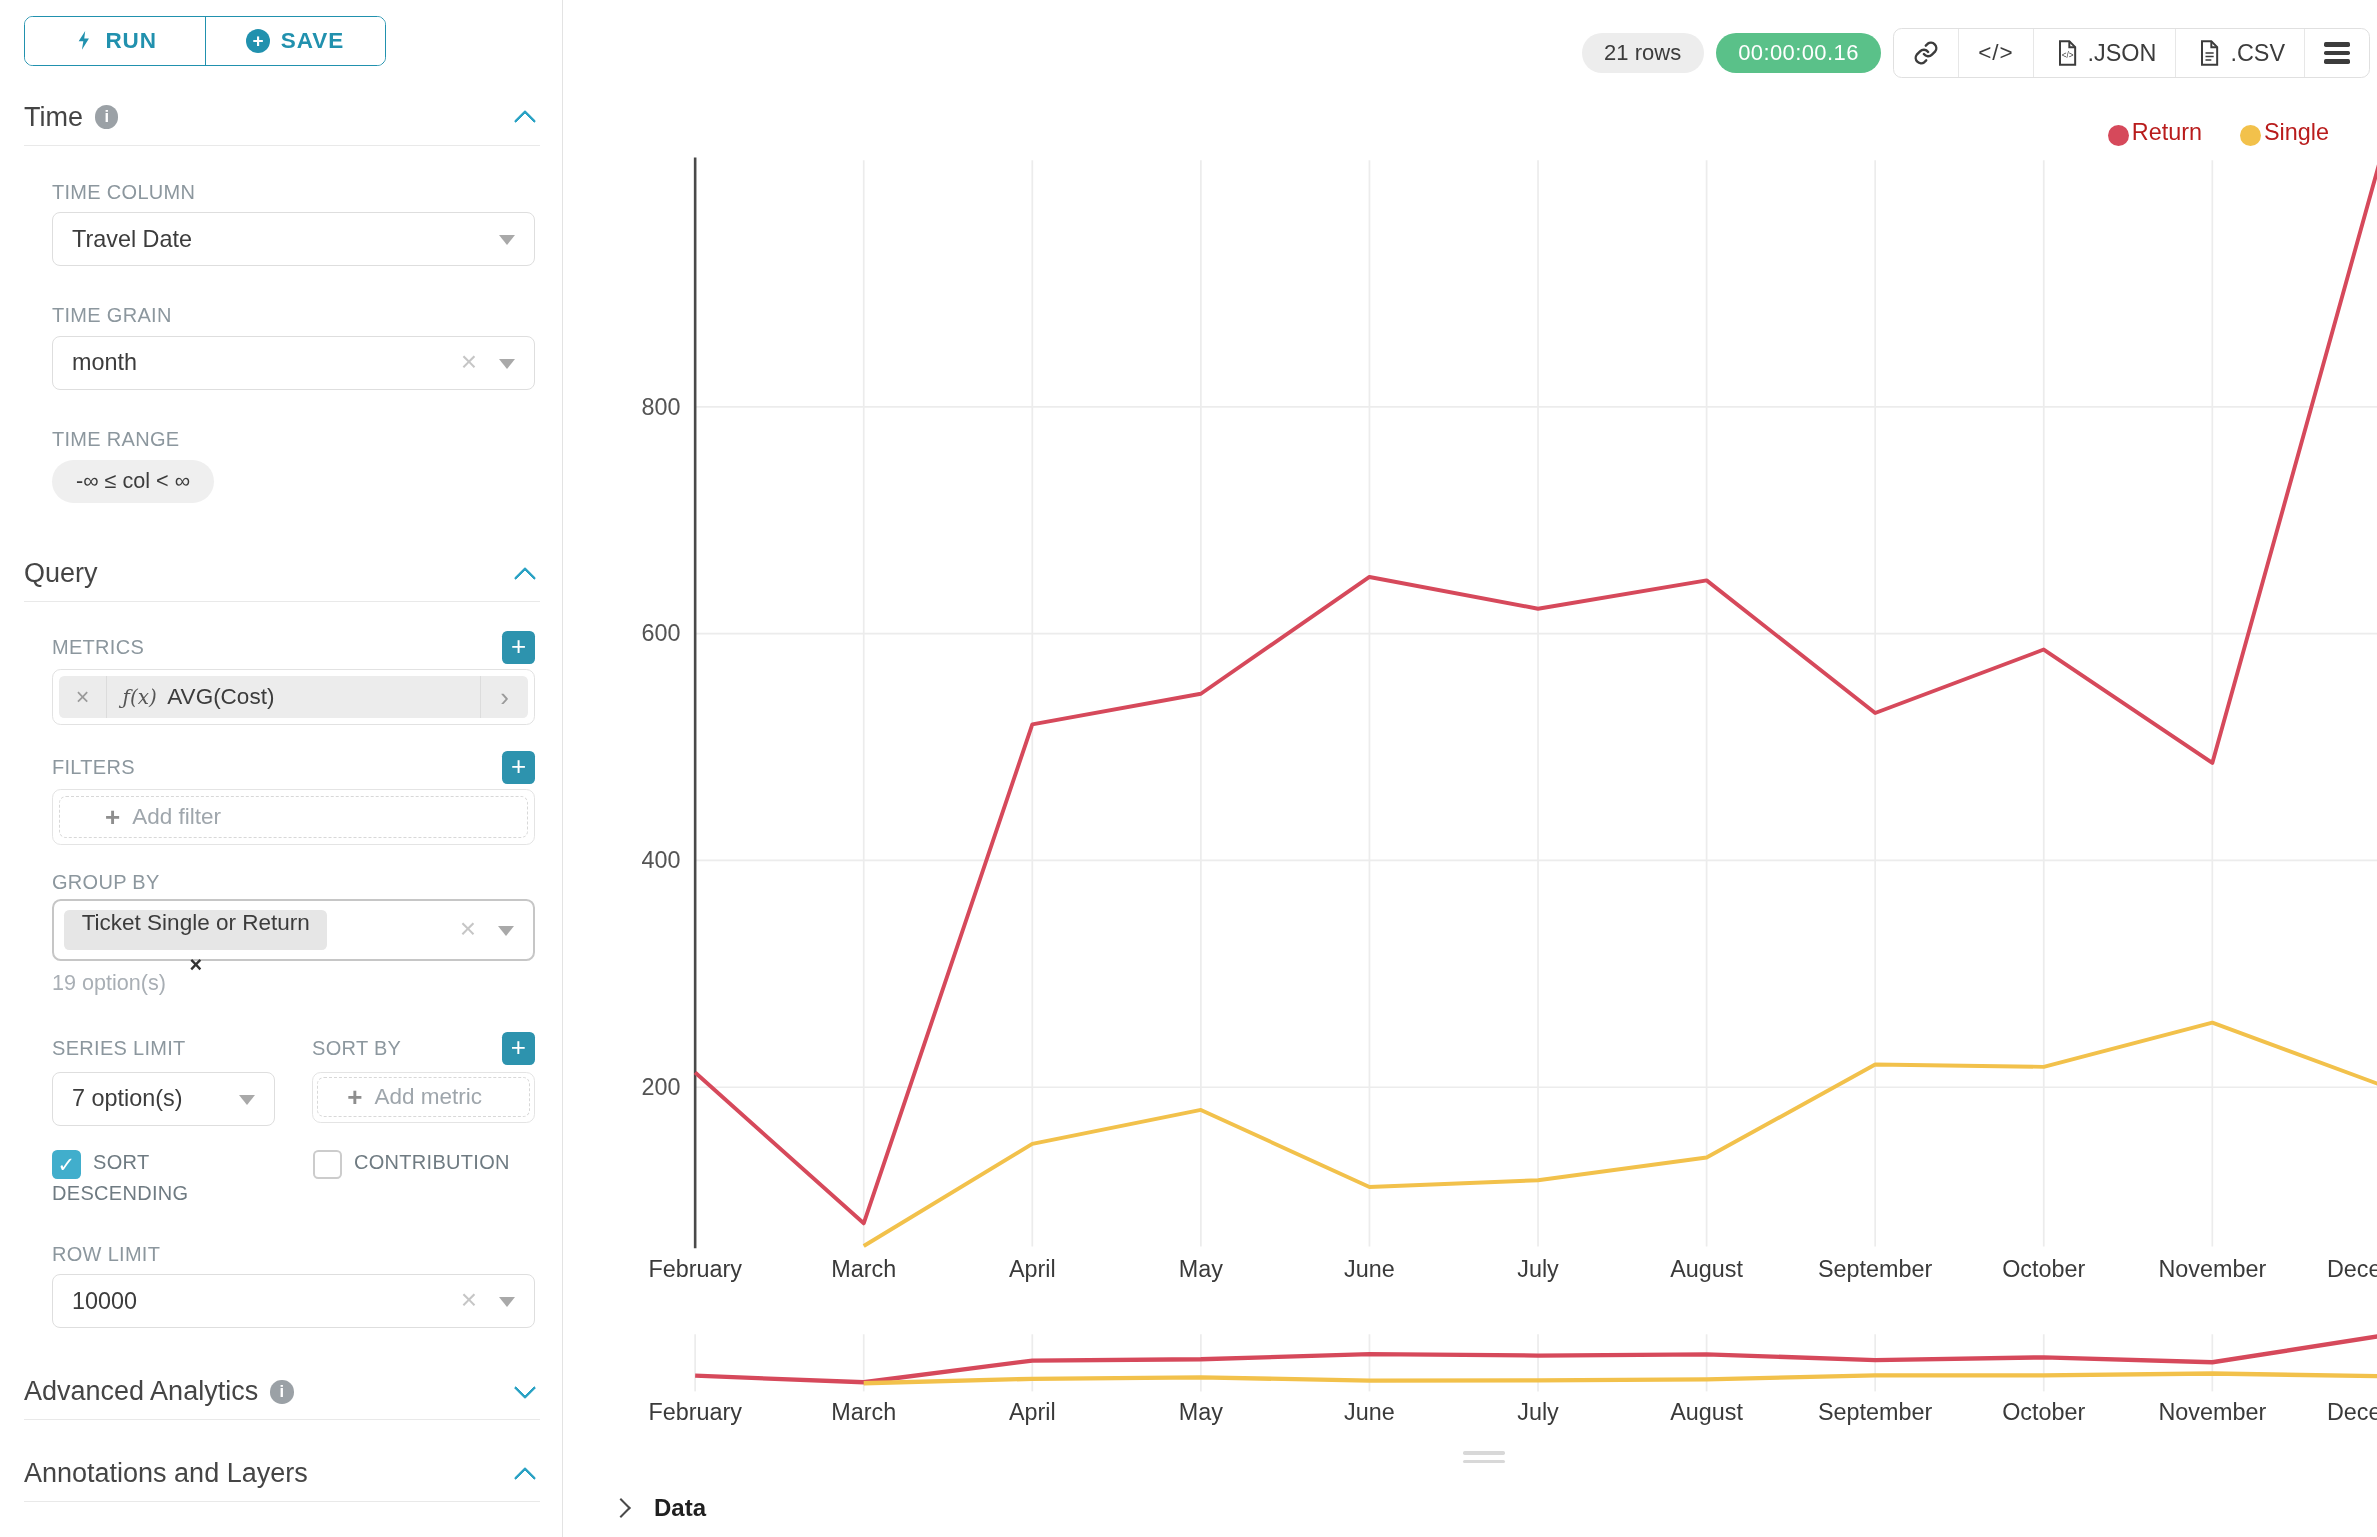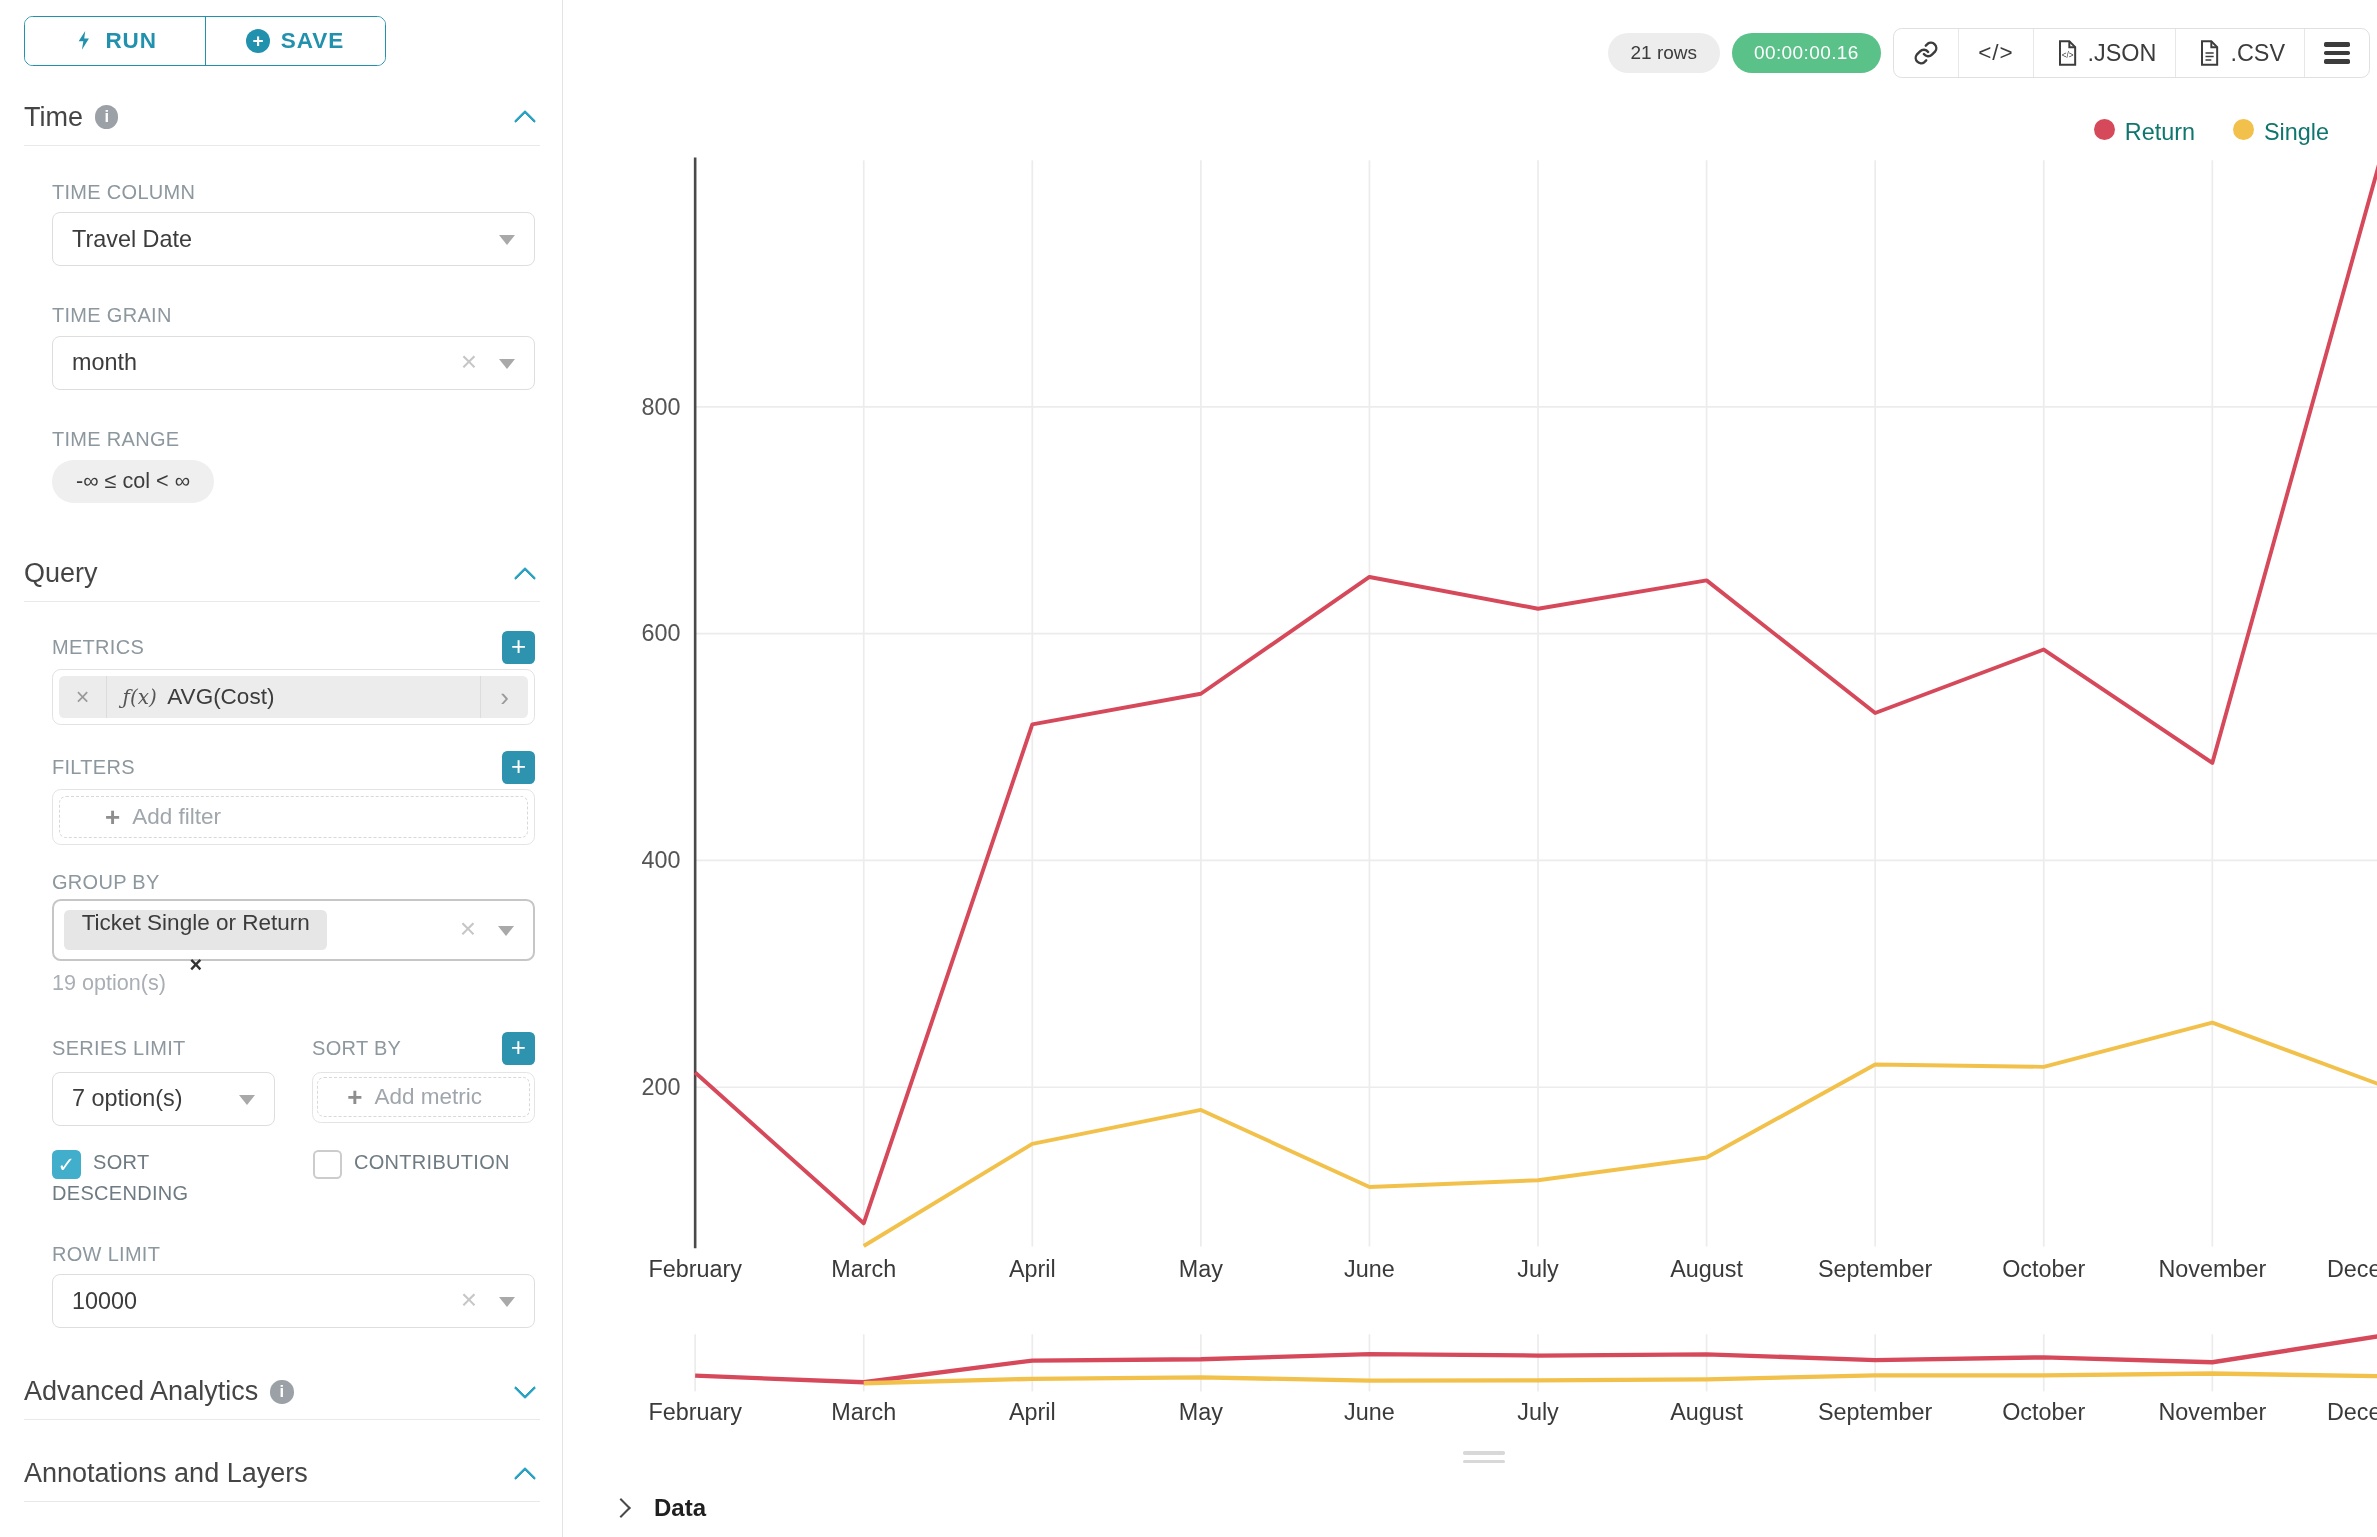--- a/index.html
+++ b/index.html
@@ -65,33 +65,33 @@
   .checkbox.on{background:#41aecc;color:#fff;text-align:center;font-size:21px;line-height:29px;}
   .checkbox.off{border:2.6px solid #cccccc;background:#fff;}
   
   .main{position:absolute;left:564px;top:0;right:0;bottom:0;background:#fff;}
   .hdr{position:absolute;left:35px;top:21px;display:flex;align-items:center;gap:19px;}
   .title{font-size:41px;color:#2f2f2f;font-weight:500;}
   .star{font-size:36px;color:#b3b3b3;line-height:36px;}
   .badge-altered{height:36px;border-radius:18px;background:#c9a63d;color:#fff;font-size:22.5px;
                  display:flex;align-items:center;padding:0 21px;}
   .toolbar{position:absolute;right:7px;top:28px;display:flex;align-items:center;gap:12px;}
-  .pill{height:40px;border-radius:20px;display:flex;align-items:center;padding:0 22.5px;font-size:19px;}
+  .pill{height:40px;border-radius:20px;display:flex;align-items:center;padding:0 22.5px;font-size:22px;}
   .pill.gray{background:#ededed;color:#3c3c3c;}
   .pill.green{background:#5ac189;color:#fff;letter-spacing:0.4px;}
   .btn-seg{display:flex;border:1.7px solid #e0e0e0;border-radius:8.7px;height:50px;align-items:stretch;
            background:#fff;box-sizing:border-box;}
   .seg{display:flex;align-items:center;justify-content:center;gap:7px;padding:0 19px;
        font-size:23.4px;color:#3c3c3c;cursor:pointer;}
   .seg + .seg{border-left:1.7px solid #e7e7e7;}
   .code-txt{font-size:22.5px;color:#3c3c3c;letter-spacing:0.9px;}
   .hamb{display:flex;flex-direction:column;gap:4.3px;}
   .hamb span{width:26px;height:4.3px;background:#3c3c3c;border-radius:1.7px;}
   .legend{position:absolute;right:48px;top:119px;display:flex;gap:38px;align-items:center;}
-  .lg-item{display:flex;align-items:flex-start;gap:10px;font-size:23.4px;color:#0f766e;}
+  .lg-item{display:flex;align-items:flex-end;gap:3px;font-size:23.4px;color:#b91c1c;}
   .lg-dot{width:21px;height:21px;border-radius:50%;}
   #main-chart{position:absolute;left:42px;top:147px;}
   #mini-chart{position:absolute;left:42px;top:1329px;}
   .drag-handle{position:absolute;left:899px;top:1451px;display:flex;flex-direction:column;gap:5.2px;cursor:row-resize;}
   .drag-handle span{width:42px;height:3.5px;background:#d8d8d8;border-radius:1.7px;}
   .data-row{position:absolute;left:50px;top:1494px;display:flex;align-items:center;gap:26px;}
   .chev-right{width:12px;height:12px;border-right:2.6px solid #4a4a4a;border-bottom:2.6px solid #4a4a4a;
               transform:rotate(-45deg);}
   .data-title{font-size:24px;font-weight:bold;color:#1f1f1f;}
   :root{--acc:#2191ae;}

